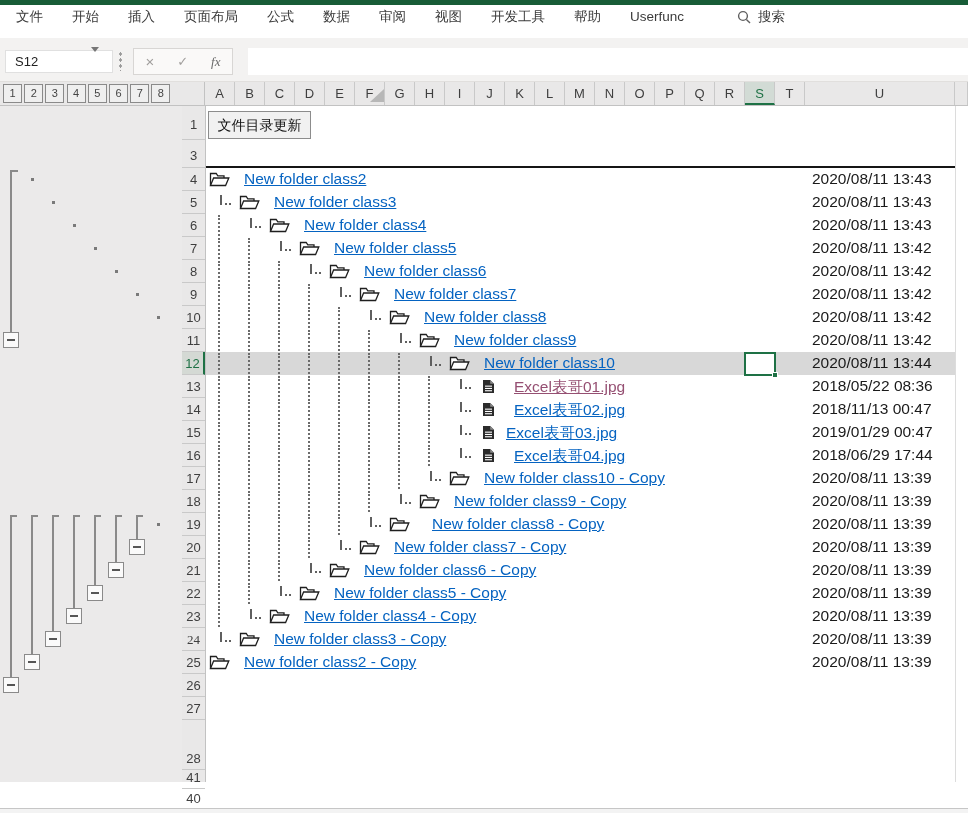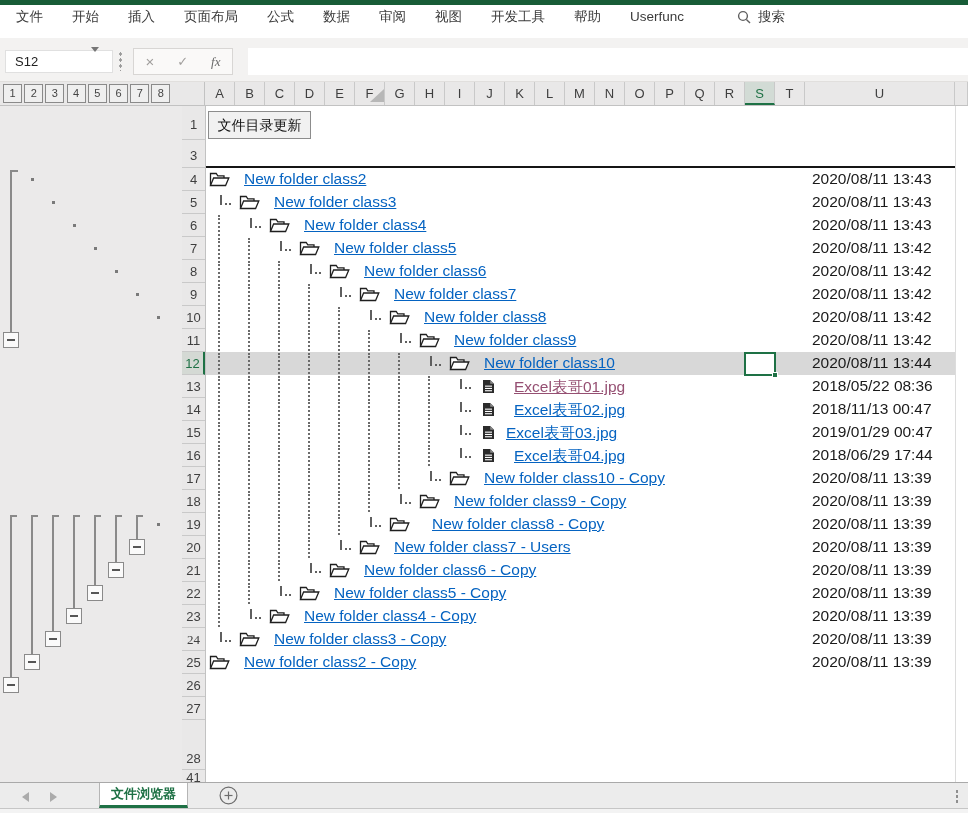--- a/index.html
+++ b/index.html
@@ -517,21 +517,21 @@
         <div class="abs tree-row" style="top: 430px;">
           <span class="tick" style="left: 12px;"></span>
           <span class="tick" style="left: 42px;"></span>
           <span class="tick" style="left: 72px;"></span>
           <span class="tick" style="left: 102px;"></span>
           <span class="elbow" style="left: 134px;"></span>
           <span class="node-icon" style="left: 153px;"><svg width="21" height="15" viewBox="0 0 21 15">
               <path d="M1.5 13.5 V1.5 H7.2 L8.8 3.8 H15 V6" fill="#fff" stroke="#1f1f1f" stroke-width="1.3"></path>
               <path d="M1.5 13.5 L4.6 6 H19.8 L16.6 13.5 Z" fill="#fff" stroke="#1f1f1f" stroke-width="1.3"></path>
             </svg></span>
-          <a class="node-link" style="left: 188px;">New folder class7 - Users</a>
+          <a class="node-link" style="left: 188px;">New folder class7 - Copy</a>
           <span class="cell-date">2020/08/11 13:39</span>
         </div>
         <div class="abs tree-row" style="top: 453px;">
           <span class="tick" style="left: 12px;"></span>
           <span class="tick" style="left: 42px;"></span>
           <span class="tick" style="left: 72px;"></span>
           <span class="elbow" style="left: 104px;"></span>
           <span class="node-icon" style="left: 123px;"><svg width="21" height="15" viewBox="0 0 21 15">
               <path d="M1.5 13.5 V1.5 H7.2 L8.8 3.8 H15 V6" fill="#fff" stroke="#1f1f1f" stroke-width="1.3"></path>
               <path d="M1.5 13.5 L4.6 6 H19.8 L16.6 13.5 Z" fill="#fff" stroke="#1f1f1f" stroke-width="1.3"></path>
@@ -577,26 +577,15 @@
           <a class="node-link" style="left: 38px;">New folder class2 - Copy</a>
           <span class="cell-date">2020/08/11 13:39</span>
         </div>
         <div id="sel-box" class="abs">
         <div id="sel-handle"></div>
       </div>
       <div id="range-edge" class="abs"></div>
     </div>
   </div>
 
-  <div id="tabbar" class="abs">
-    <div id="nav-prev" class="abs nav-arrow"></div>
-    <div id="nav-next" class="abs nav-arrow"></div>
-    <div id="sheet-tab" class="abs">文件浏览器</div>
-    <svg id="add-sheet" class="abs" width="19" height="19" viewBox="0 0 19 19">
-      <circle cx="9.5" cy="9.5" r="8.4" fill="none" stroke="#6d6d6d" stroke-width="1.2"></circle>
-      <line x1="9.5" y1="5.5" x2="9.5" y2="13.5" stroke="#6d6d6d" stroke-width="1.2"></line>
-      <line x1="5.5" y1="9.5" x2="13.5" y2="9.5" stroke="#6d6d6d" stroke-width="1.2"></line>
-    </svg>
-    <div id="tab-gripper" class="abs"></div>
-  </div>
 
   <div id="sliver" class="abs"></div>
 </div>
 
 </body></html>

